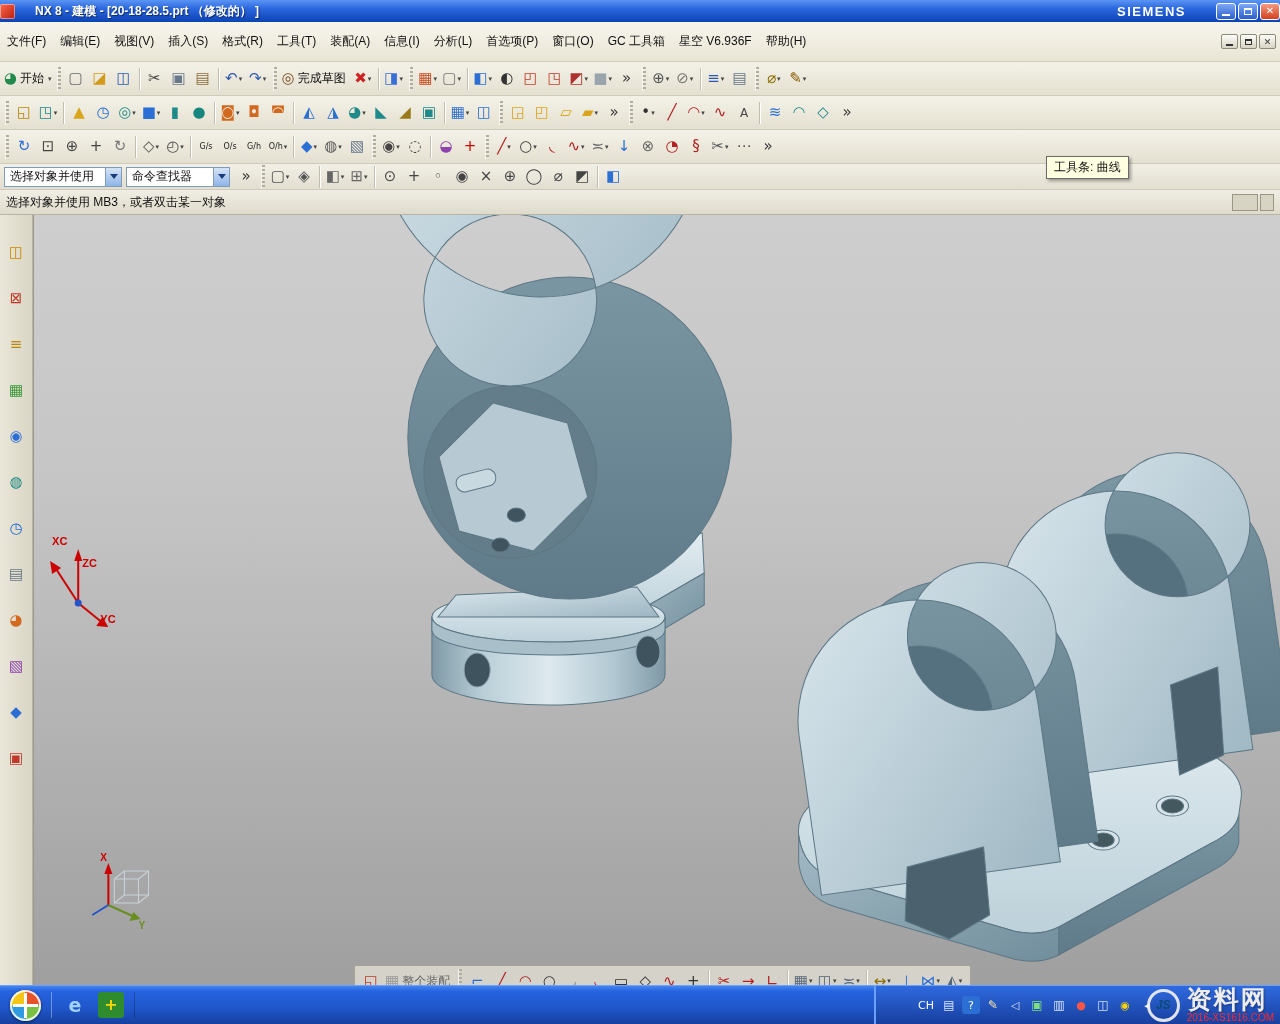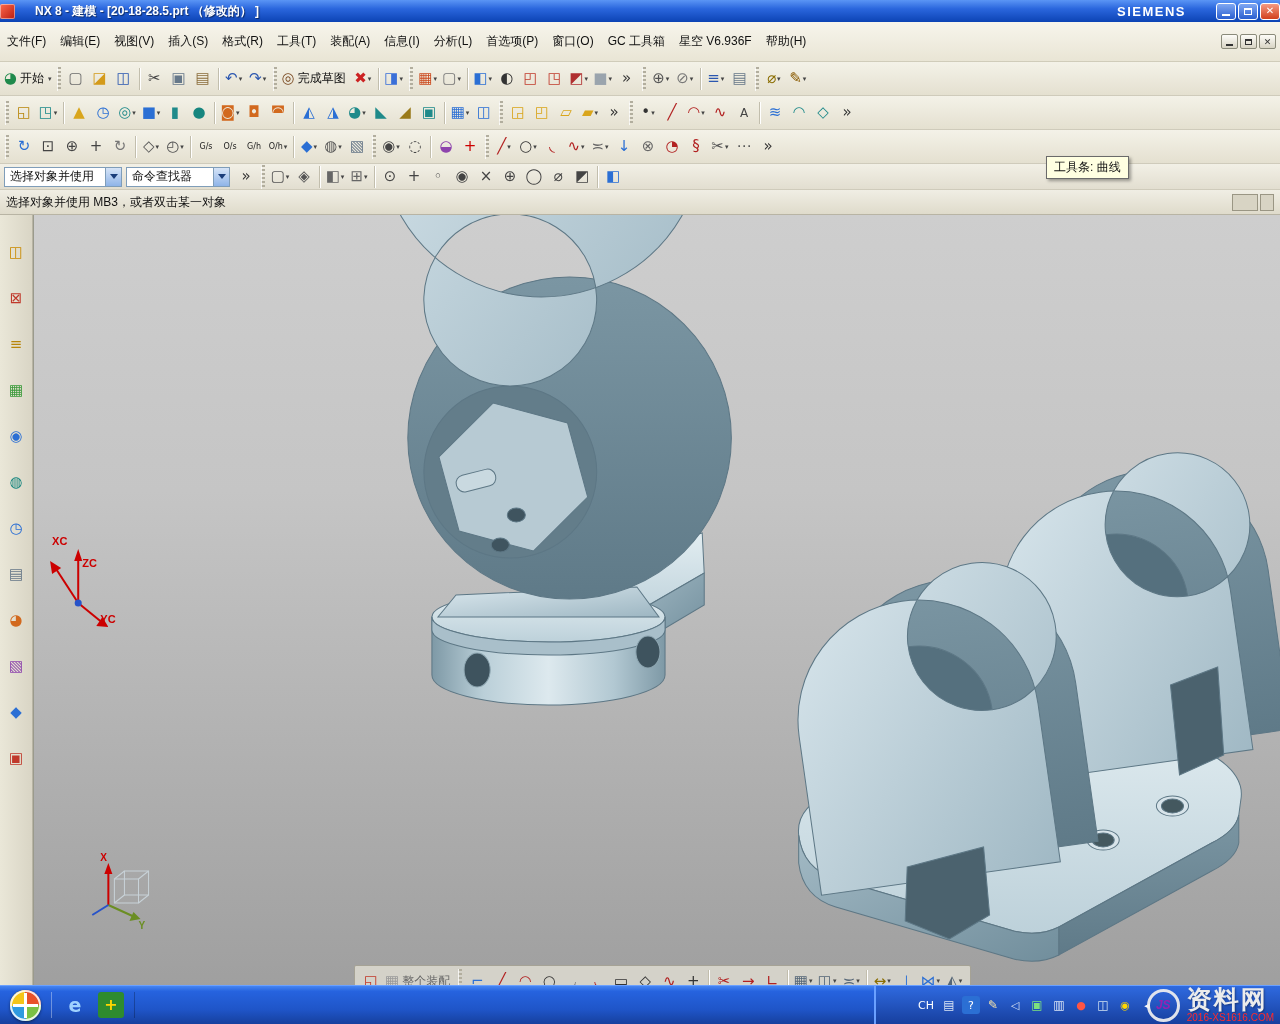--- a/index.html
+++ b/index.html
@@ -88,21 +88,21 @@
   .qlaunch .g{font-weight:bold}
   .tray{margin-left:auto;display:flex;align-items:center;gap:4px;height:100%;padding:0 8px 0 12px;
     background:linear-gradient(180deg,#2f6ae0,#173f9e);border-left:2px solid #6aa0ff}
   .tray .tbi{min-width:18px;height:18px}
   .tray .g{font-size:12px}
   .clockpanel{width:112px;height:100%}
 
   
   .watermark{position:absolute;right:6px;bottom:1px;display:flex;align-items:center;gap:7px;z-index:70}
   .wm-badge{width:33px;height:33px;border:3px solid #f0f0f0;border-radius:50%;display:flex;align-items:center;justify-content:center;
-    color:#a21caf;font-style:italic;font-weight:bold;font-size:12px;opacity:.92}
+    color:#0c4a6e;font-style:italic;font-weight:bold;font-size:12px;opacity:.92}
   .wm-main{font-size:25px;font-weight:bold;color:#ececec;letter-spacing:2px;line-height:1;text-shadow:1px 1px 2px rgba(0,0,0,.35)}
   .wm-sub{font-size:10px;color:#ff2a2a;line-height:1;margin-top:1px}
 </style>
 </head>
 <body>
 
 <div class="titlebar">
   <span class="appicon"></span>
   <span class="title">NX 8 - 建模 - [20-18-28.5.prt （修改的） ]</span>
   <span class="brand">SIEMENS</span>

